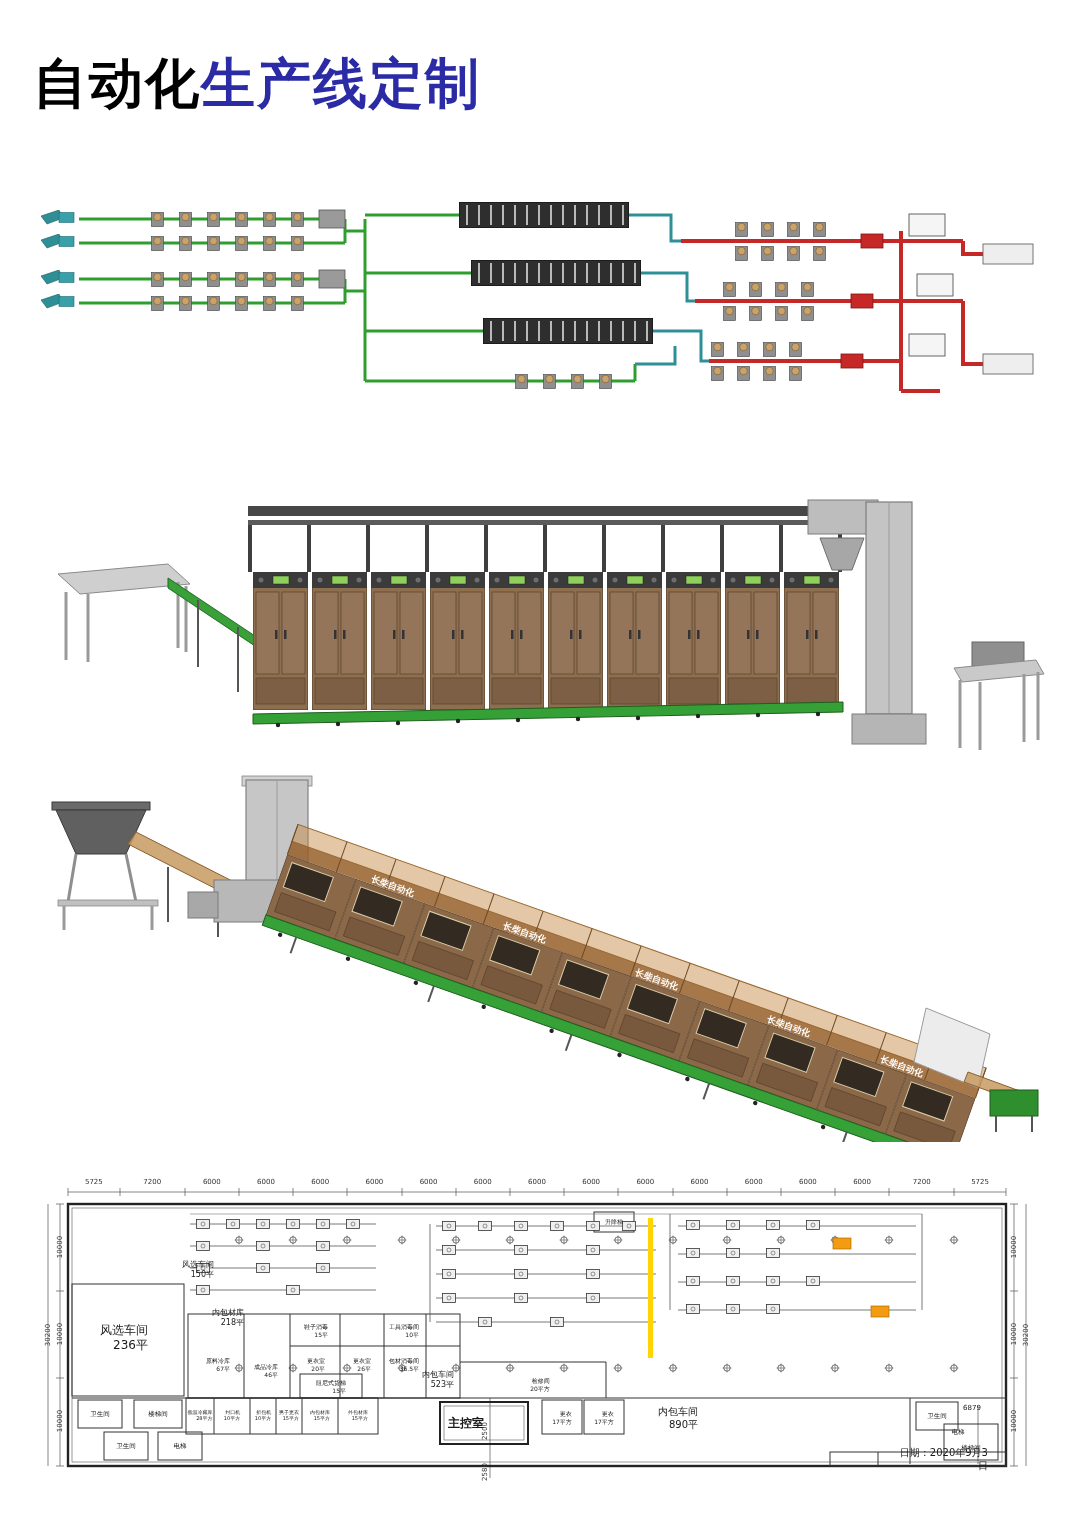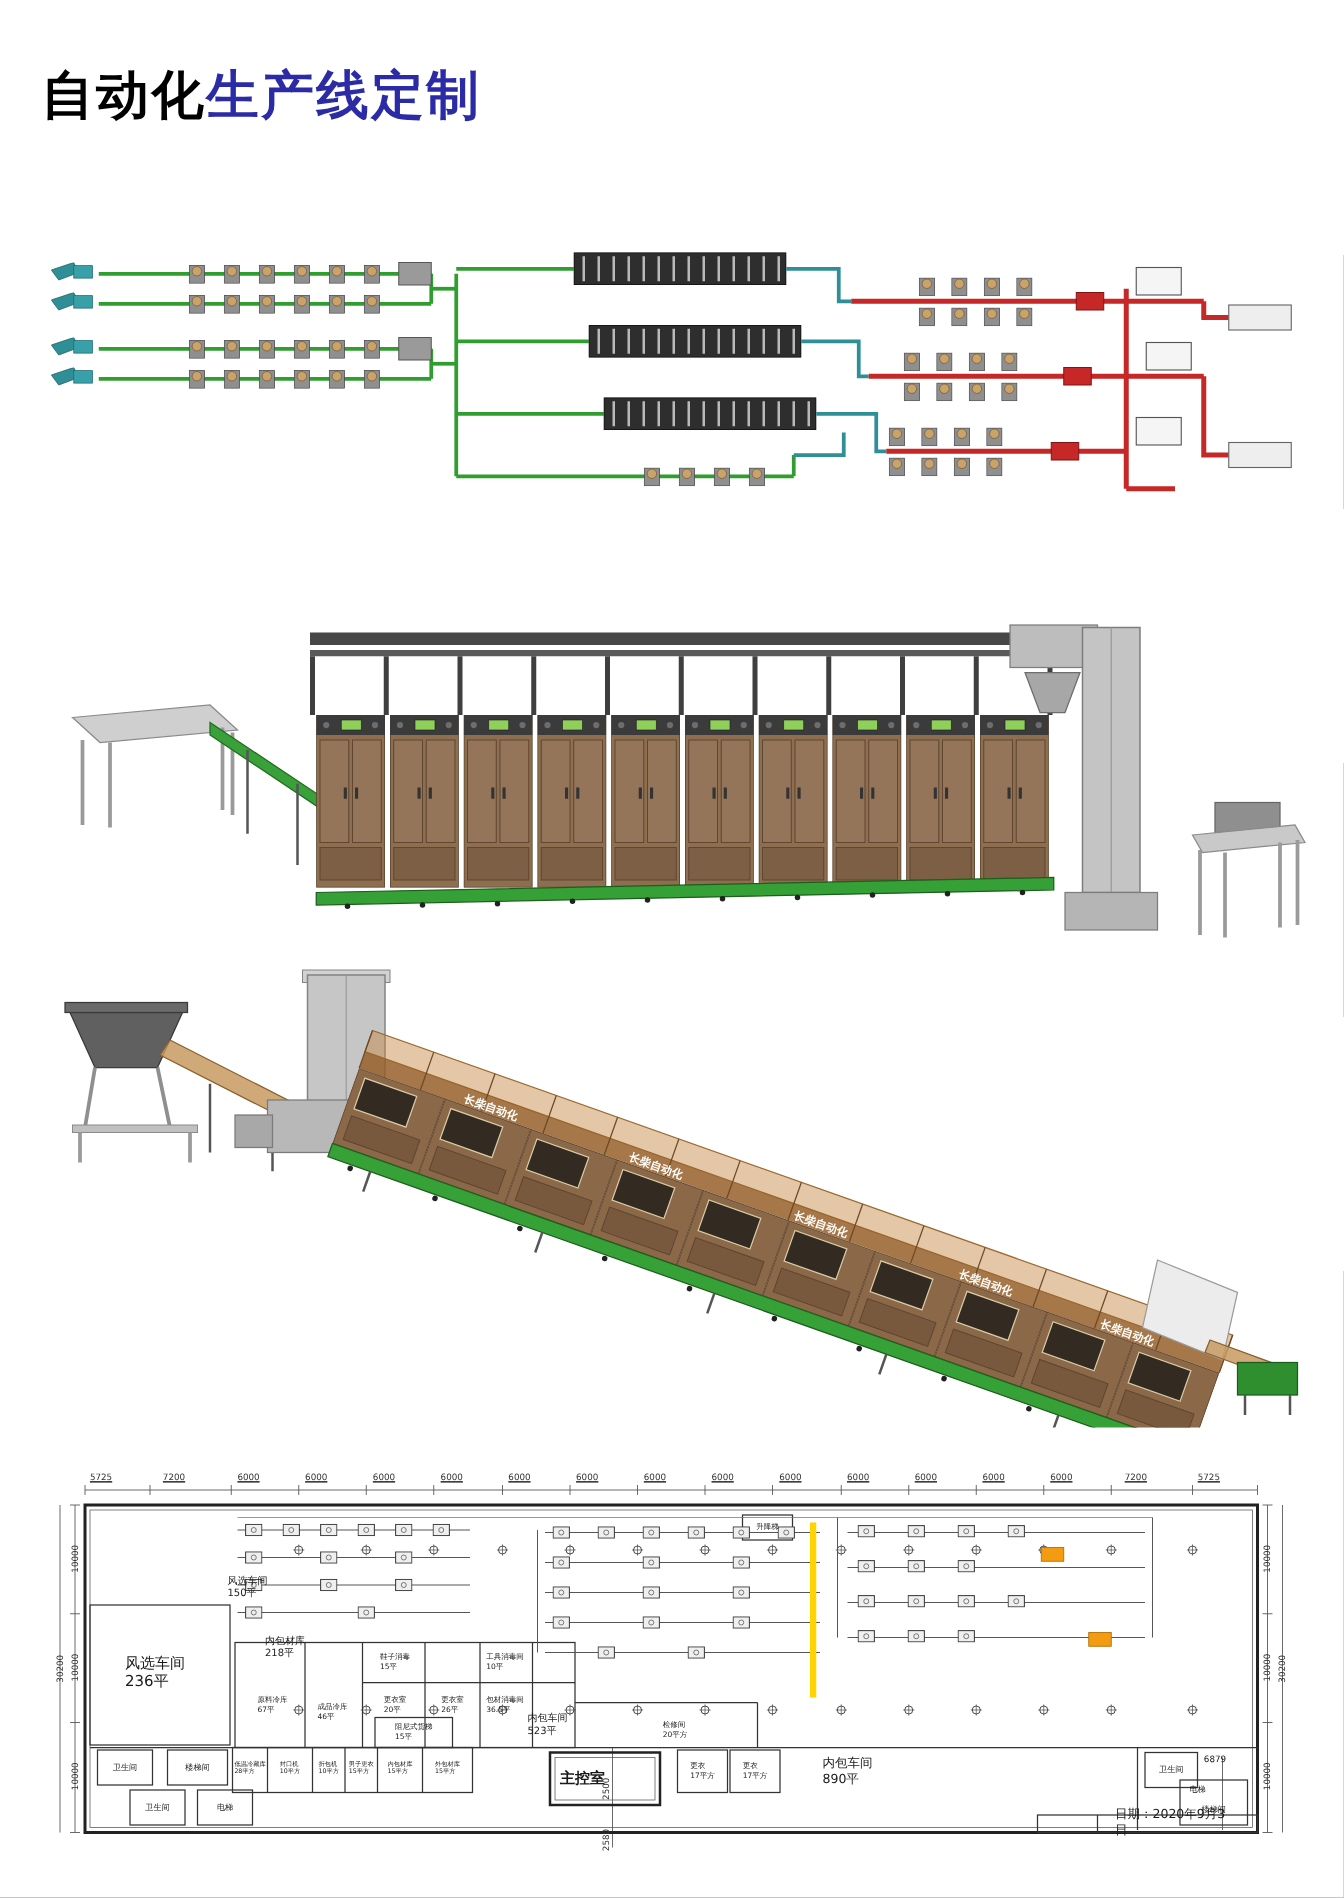--- a/index.html
+++ b/index.html
@@ -3,39 +3,39 @@
 <meta charset="utf-8">
 <style>
   * { margin:0; padding:0; box-sizing:border-box; }
   html,body { background:#9a9a9a; }
   .page {
     position:relative; width:1075px; height:1518px; background:#ffffff;
     margin:0 auto; overflow:hidden;
     font-family:"Liberation Serif","DejaVu Serif",serif; color:#000;
   }
   .title {
-    position:absolute; left:33px; top:48px; font-size:42px; font-weight:bold;
+    position:absolute; left:33px; top:48px; font-size:54px; font-weight:bold;
     letter-spacing:2px; color:#000;
   }
   .title .hl { color:#2b2ba6; }
   .subtitle {
     position:absolute; left:0; right:0; top:137px; text-align:center;
     font-size:26px; font-weight:600; letter-spacing:1px; color:#000;
   }
   .fig { position:absolute; }
   .floorplan { position:absolute; left:38px; top:1166px; width:998px; height:320px; }
   .floorplan svg { position:absolute; left:0; top:0; }
-  .dims-top { position:absolute; left:17px; top:12px; width:938px; display:flex;text-decoration:underline; }
+  .dims-top { position:absolute; left:30px; top:12px; width:938px; display:flex; }
   .dims-top span {
     text-align:center; font-size:7px; color:#333;
     font-family:"DejaVu Sans","Liberation Sans",sans-serif;
   }
   .fp {
     position:absolute; transform:translate(-50%,-50%); white-space:pre-line;
-    text-align:left; line-height:1.25; color:#1a1a1a;
+    text-align:right; line-height:1.25; color:#1a1a1a;
     font-family:"DejaVu Sans","Liberation Sans",sans-serif;
   }
   .vdim {
     position:absolute; transform:translate(-50%,-50%) rotate(-90deg);
     font-size:7px; color:#333;
     font-family:"DejaVu Sans","Liberation Sans",sans-serif; white-space:nowrap;
   }
   .fs5{font-size:5px}.fs6{font-size:6px}.fs65{font-size:6.5px}.fs7{font-size:7px}
   .fs8{font-size:8px}.fs9{font-size:10px}.fs10{font-size:10px}.fs12{font-size:12px}
   .bold{font-weight:bold}

